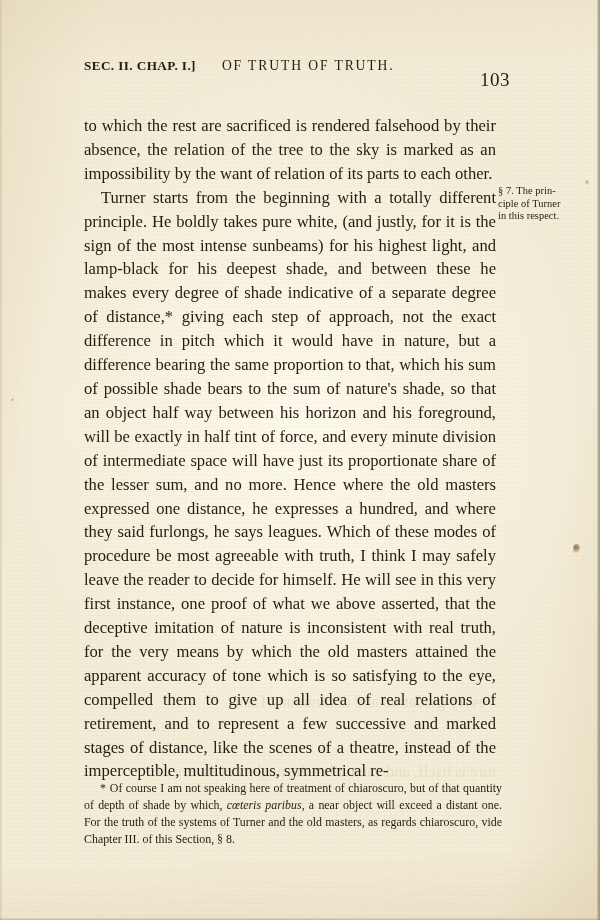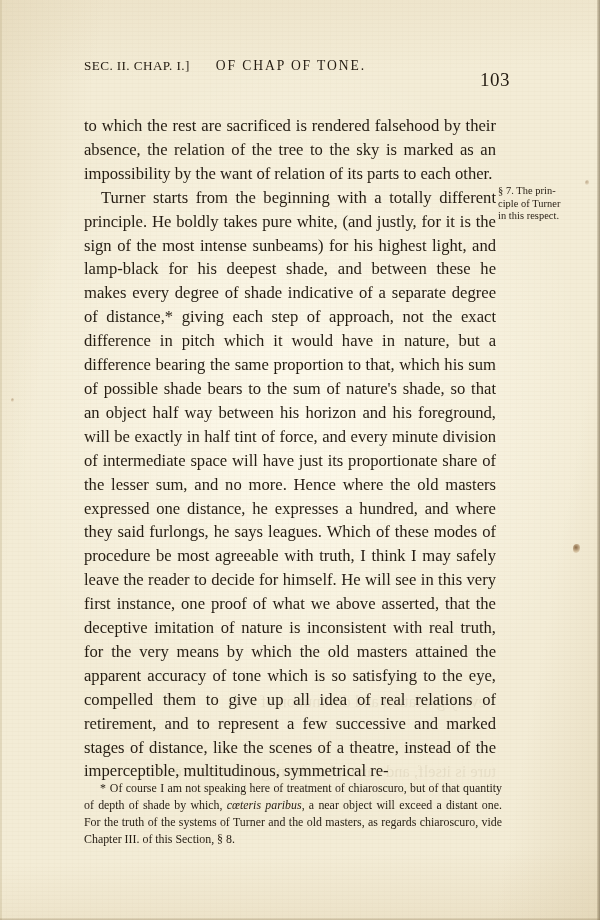--- a/index.html
+++ b/index.html
@@ -88,20 +88,21 @@
     display: flex;
     align-items: baseline;
     height: 30px;
     width: 412px;
   }
   .rh-sec {
     font-variant: small-caps;
     font-size: 13.2px;
     letter-spacing: 0.4px;
     white-space: nowrap;
+    font-weight: bold;
   }
   .rh-title {
     font-variant: small-caps;
     font-size: 13.6px;
     letter-spacing: 1.9px;
     white-space: nowrap;
     margin-left: 26px;
   }
   .rh-folio {
     position: absolute;
@@ -172,21 +173,21 @@
   <div class="foxing" style="left:11px; top:398px; width:3px; height:4px; opacity:0.45;"></div>
 
   <div class="edge-left"></div>
   <div class="edge-right"></div>
   <div class="edge-bottom"></div>
 
   <div class="content">
 
     <div class="running-head">
       <span class="rh-sec">SEC. II. CHAP. I.]</span>
-      <span class="rh-title">OF CHAP OF TONE.</span>
+      <span class="rh-title">OF TRUTH OF TRUTH.</span>
       <span class="rh-folio">103</span>
     </div>
 
     <div class="body-text">
       <p>to which the rest are sacrificed is rendered falsehood by their absence, the relation of the tree to the sky is marked as an impossibility by the want of relation of its parts to each other.</p>
       <p class="para-indent">Turner starts from the beginning with a totally different principle. He boldly takes pure white, (and justly, for it is the sign of the most intense sunbeams) for his highest light, and lamp-black for his deepest shade, and between these he makes every degree of shade indicative of a separate degree of distance,* giving each step of approach, not the exact difference in pitch which it would have in nature, but a difference bearing the same proportion to that, which his sum of possible shade bears to the sum of nature's shade, so that an object half way between his horizon and his foreground, will be exactly in half tint of force, and every minute division of intermediate space will have just its proportionate share of the lesser sum, and no more. Hence where the old masters expressed one distance, he expresses a hundred, and where they said furlongs, he says leagues. Which of these modes of procedure be most agreeable with truth, I think I may safely leave the reader to decide for himself. He will see in this very first instance, one proof of what we above asserted, that the deceptive imitation of nature is inconsistent with real truth, for the very means by which the old masters attained the apparent accuracy of tone which is so satisfying to the eye, compelled them to give up all idea of real relations of retirement, and to represent a few successive and marked stages of distance, like the scenes of a theatre, instead of the imperceptible, multitudinous, symmetrical re-</p>
     </div>
 
     <div class="side-note">
       <span class="sn-line">§ 7. The prin-</span>

